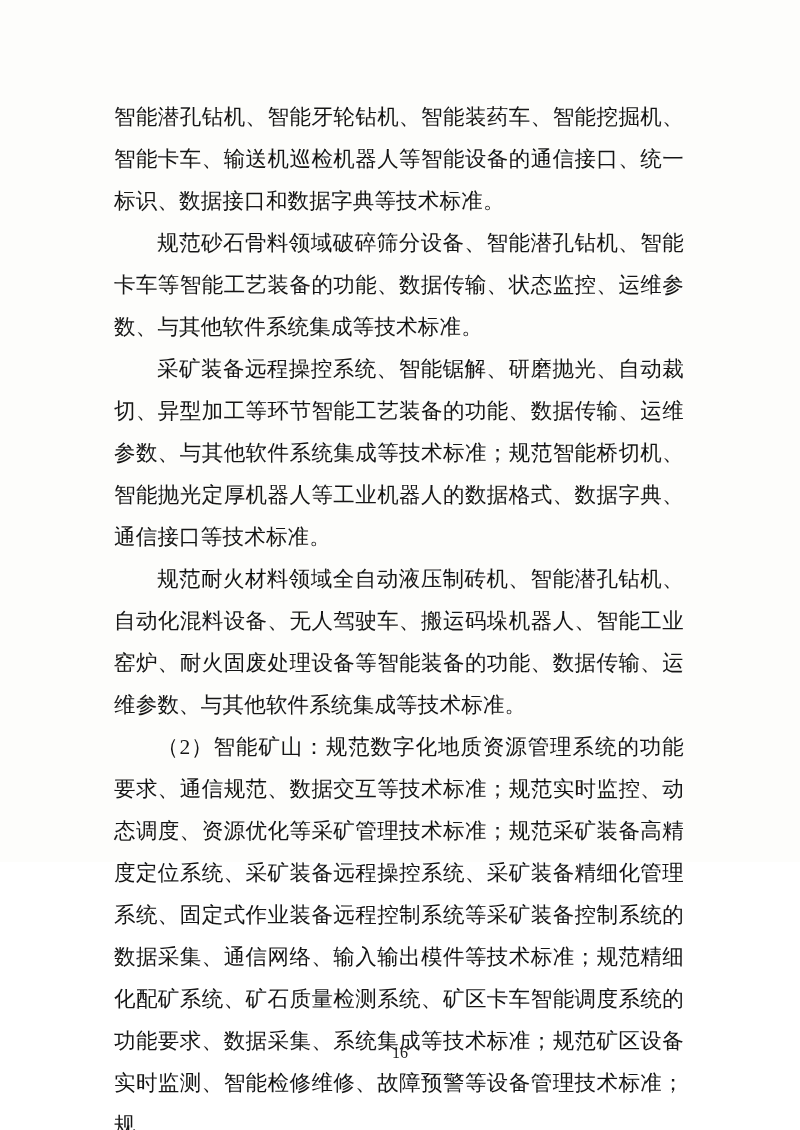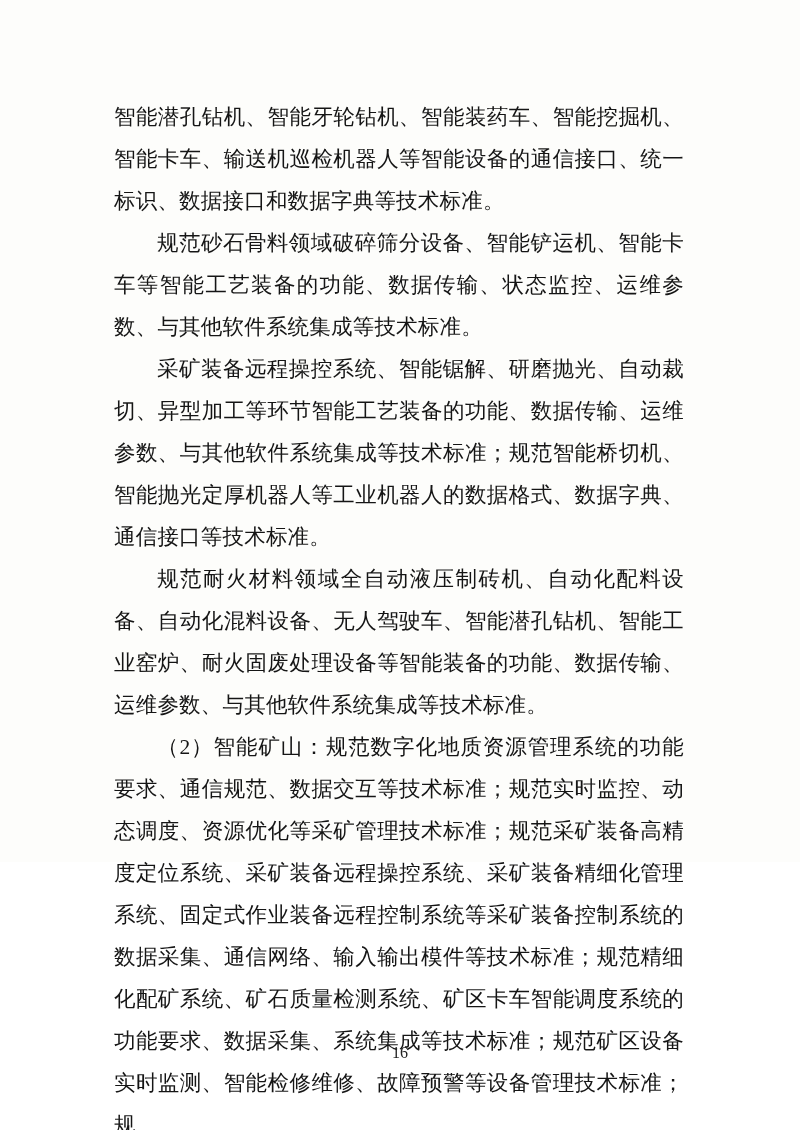--- a/index.html
+++ b/index.html
@@ -53,19 +53,19 @@
     color: #222;
     font-family: "Liberation Serif", "DejaVu Serif", serif;
   }
 </style>
 </head>
 <body>
 
 <div class="page">
   <div class="content">
     <p class="para">智能潜孔钻机、智能牙轮钻机、智能装药车、智能挖掘机、智能卡车、输送机巡检机器人等智能设备的通信接口、统一标识、数据接口和数据字典等技术标准。</p>
-    <p class="para indent">规范砂石骨料领域破碎筛分设备、智能铲运机、智能卡车等智能工艺装备的功能、数据传输、状态监控、运维参数、与其他软件系统集成等技术标准。</p>
+    <p class="para indent">规范砂石骨料领域破碎筛分设备、智能潜孔钻机、智能卡车等智能工艺装备的功能、数据传输、状态监控、运维参数、与其他软件系统集成等技术标准。</p>
     <p class="para indent">采矿装备远程操控系统、智能锯解、研磨抛光、自动裁切、异型加工等环节智能工艺装备的功能、数据传输、运维参数、与其他软件系统集成等技术标准；规范智能桥切机、智能抛光定厚机器人等工业机器人的数据格式、数据字典、通信接口等技术标准。</p>
-    <p class="para indent">规范耐火材料领域全自动液压制砖机、自动化配料设备、自动化混料设备、无人驾驶车、智能潜孔钻机、智能工业窑炉、耐火固废处理设备等智能装备的功能、数据传输、运维参数、与其他软件系统集成等技术标准。</p>
+    <p class="para indent">规范耐火材料领域全自动液压制砖机、智能潜孔钻机、自动化混料设备、无人驾驶车、搬运码垛机器人、智能工业窑炉、耐火固废处理设备等智能装备的功能、数据传输、运维参数、与其他软件系统集成等技术标准。</p>
     <p class="para indent">（2）智能矿山：规范数字化地质资源管理系统的功能要求、通信规范、数据交互等技术标准；规范实时监控、动态调度、资源优化等采矿管理技术标准；规范采矿装备高精度定位系统、采矿装备远程操控系统、采矿装备精细化管理系统、固定式作业装备远程控制系统等采矿装备控制系统的数据采集、通信网络、输入输出模件等技术标准；规范精细化配矿系统、矿石质量检测系统、矿区卡车智能调度系统的功能要求、数据采集、系统集成等技术标准；规范矿区设备实时监测、智能检修维修、故障预警等设备管理技术标准；规</p>
   </div>
   <div class="page-number">16</div>
 </div>
 
 </body></html>

